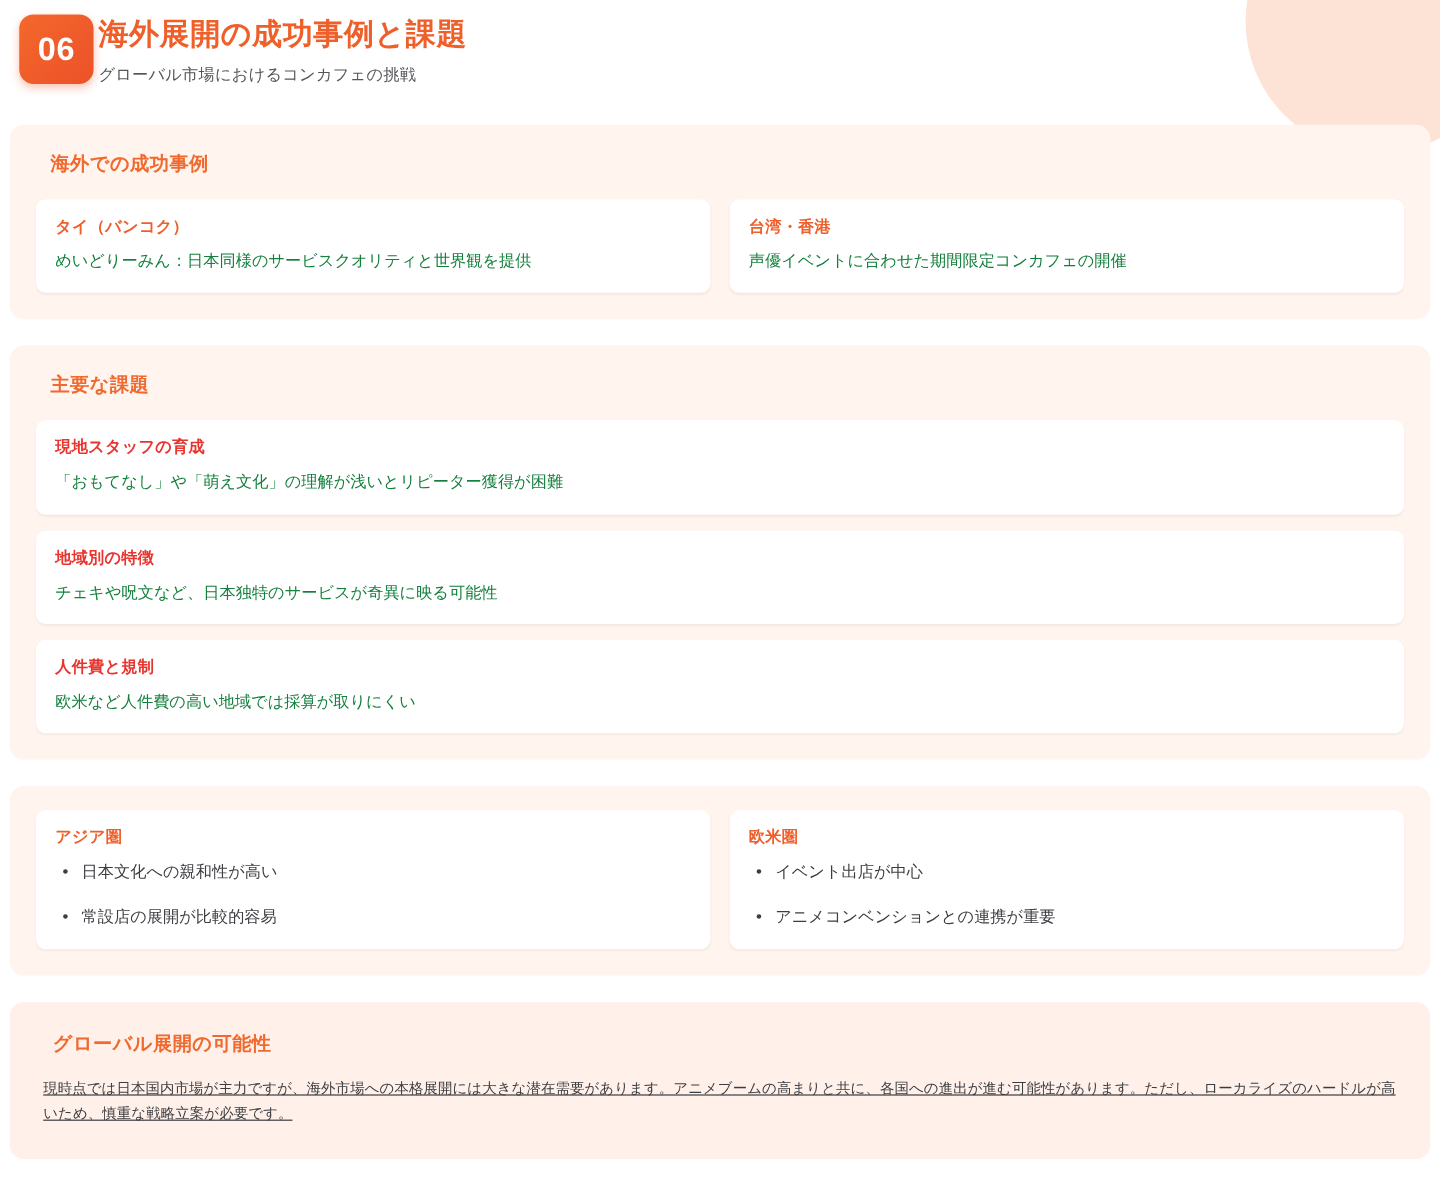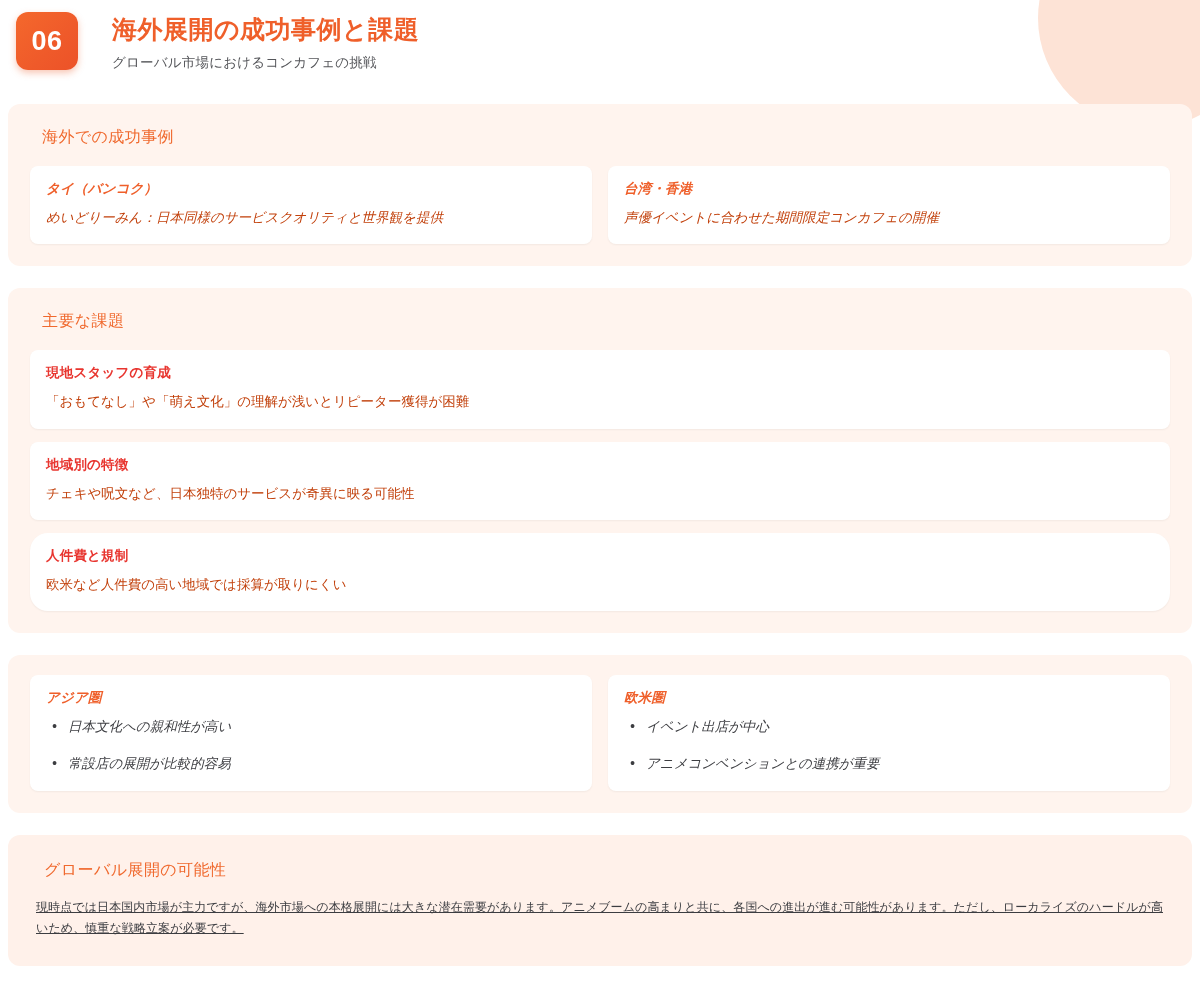--- a/index.html
+++ b/index.html
@@ -30,21 +30,21 @@
     background: #fde3d6;
     z-index: 0;
   }
 
   
   .header {
     position: relative;
     z-index: 2;
     display: flex;
     align-items: flex-start;
-    gap: 34px;
+    gap: 4px;
     padding: 10px 0 16px 8px;
     height: 104px;
   }
   .badge {
     width: 62px;
     height: 58px;
     border-radius: 12px;
     background: linear-gradient(135deg, #f4682c 0%, #ef5a2a 60%, #ec5228 100%);
     color: #fff;
     font-size: 27px;
@@ -76,57 +76,56 @@
   .section {
     position: relative;
     z-index: 1;
     background: #fff4ee;
     border-radius: 12px;
     margin: 0 0 22px 0;
     padding: 20px 22px 22px 22px;
   }
   .section-title {
     font-size: 16px;
-    font-weight: normal;
+    font-weight: bold;
     color: #f0692e;
     margin: 3px 0 18px 12px;
     letter-spacing: 0.4px;
   }
 
   
   .grid2 {
     display: grid;
     grid-template-columns: 1fr 1fr;
     gap: 16px;
-    font-style: italic;
   }
 
   .card {
     background: #ffffff;
     border-radius: 8px;
     padding: 14px 16px 16px 16px;
     box-shadow: 0 1px 2px rgba(0,0,0,0.05);
   }
   .card-title {
     font-size: 13.5px;
     font-weight: bold;
     color: #ef5f2a;
     margin-bottom: 10px;
     letter-spacing: 0.2px;
   }
   .card-title.red { color: #e8352f; }
   .card-text {
     font-size: 13.5px;
-    color: #c2410c;
+    color: #15803d;
     line-height: 1.5;
   }
 
   
   .stack .card { margin-bottom: 13px; }
-  .stack .card:last-child { margin-bottom: 0; border-radius: 18px; }
+  .stack .card:last-child { margin-bottom: 0; }
 
   .bullets {
     list-style: none;
     margin: 0;
     padding: 0;
   }
   .bullets li {
     position: relative;
     font-size: 13.5px;
     color: #3c3d41;

